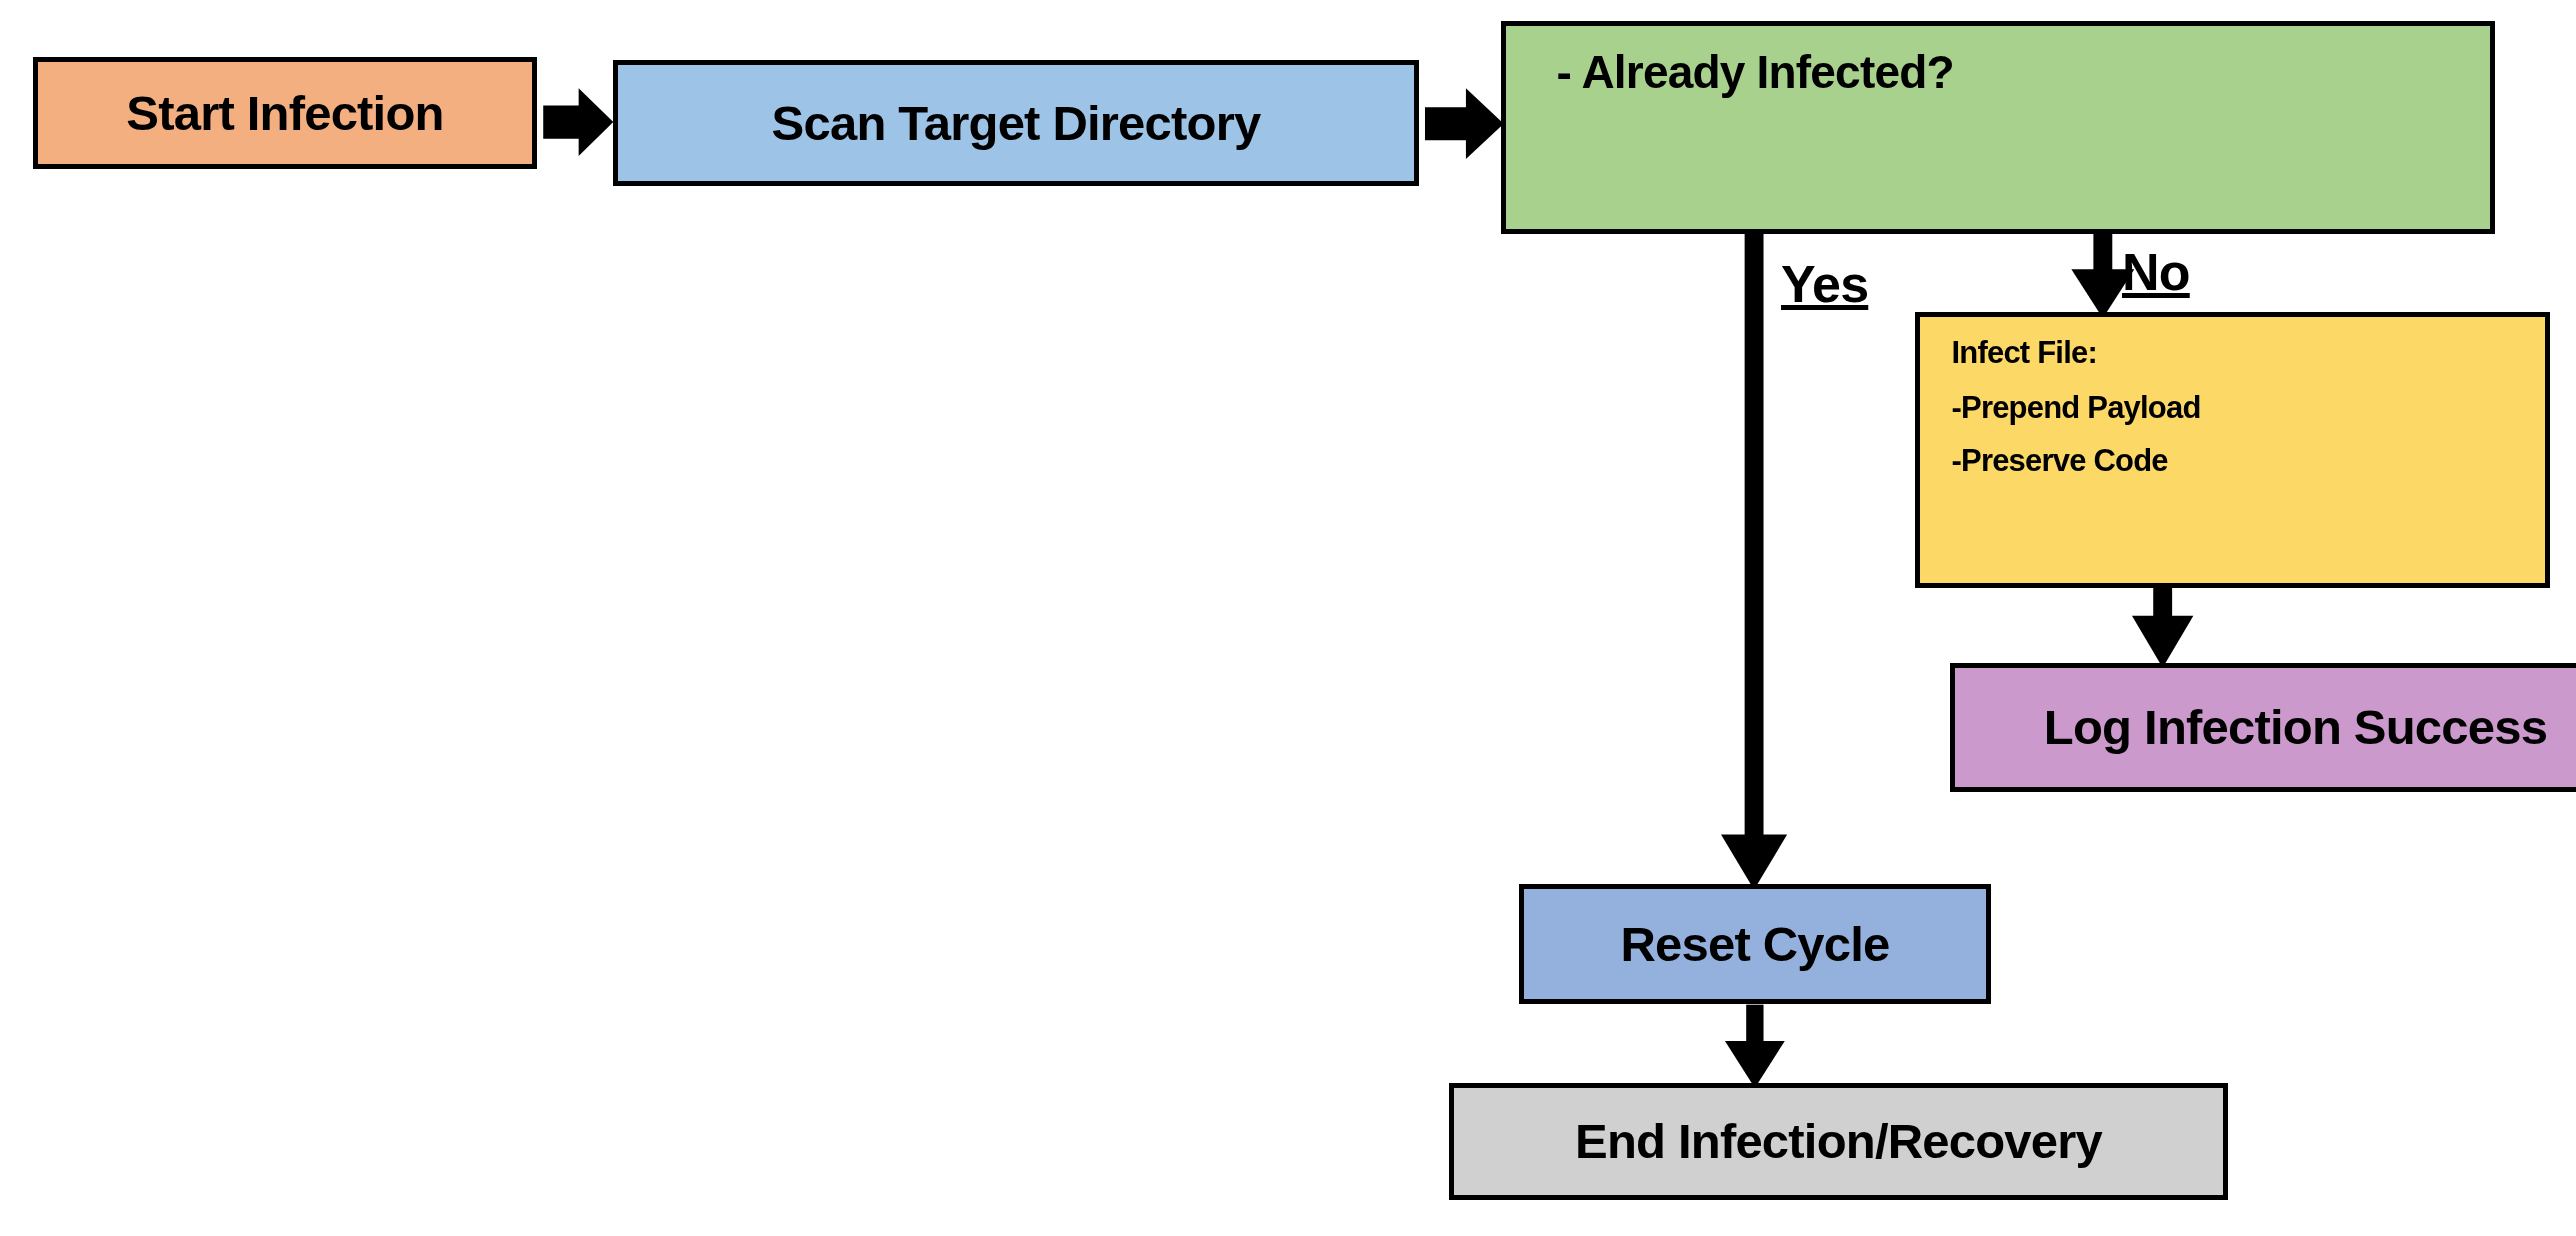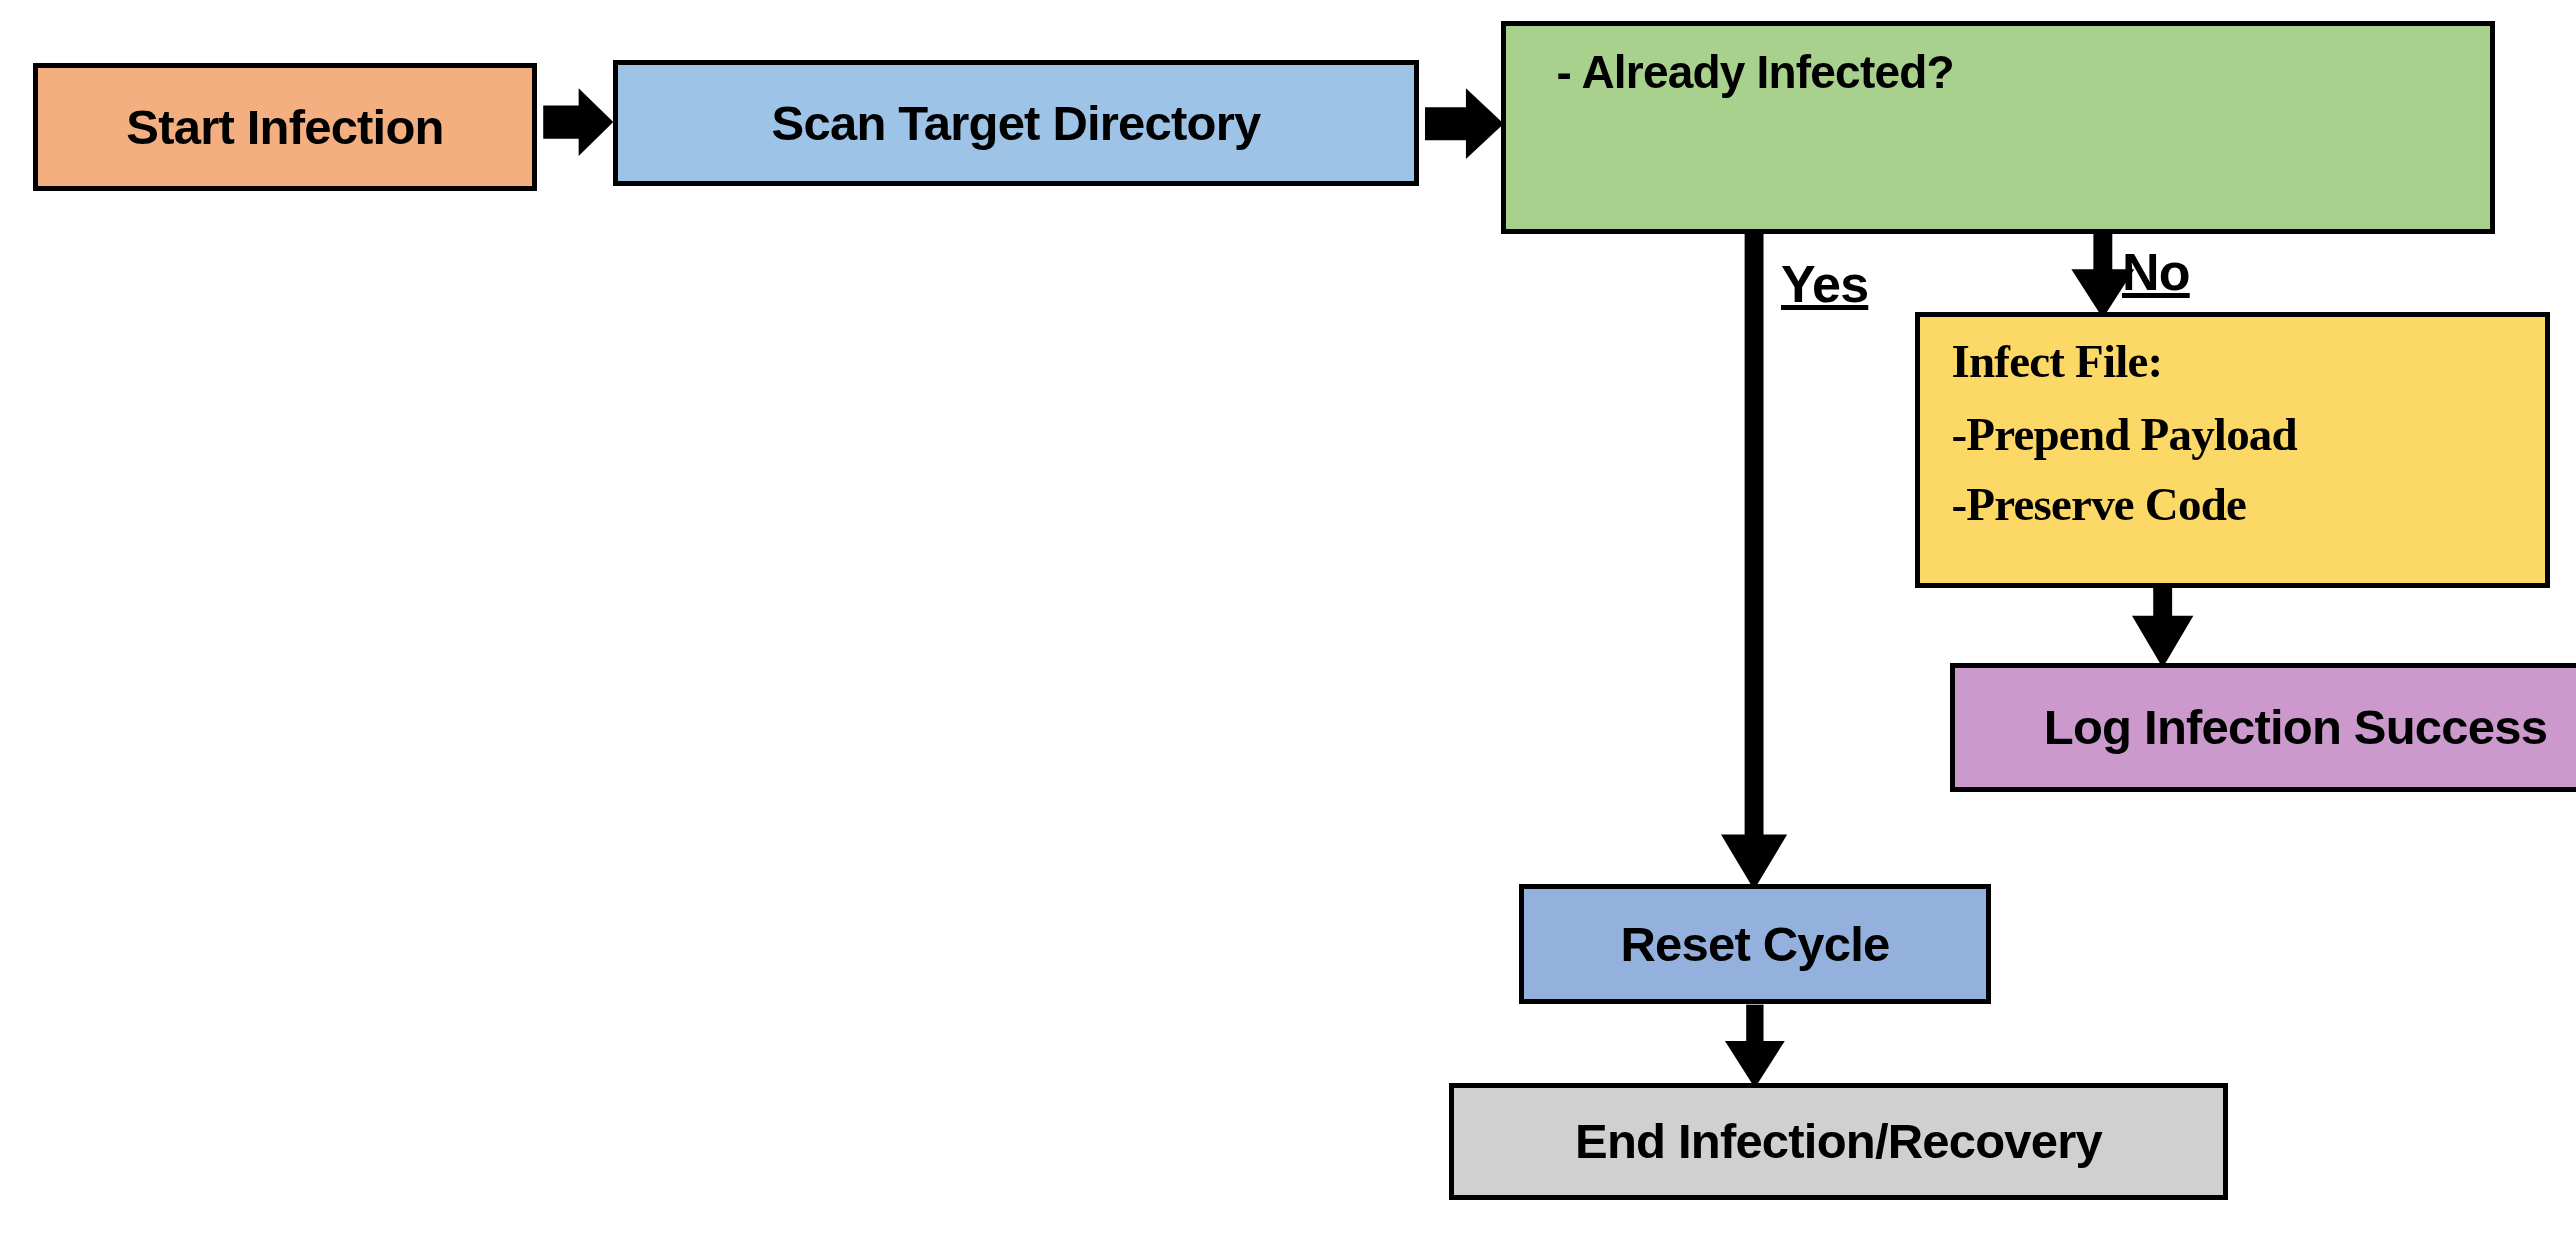--- a/index.html
+++ b/index.html
@@ -40,21 +40,21 @@
   .node-line {
     font-family: "Liberation Sans", sans-serif;
     font-weight: bold;
     color: #000000;
     white-space: pre;
     letter-spacing: -0.8px;
     line-height: 1.08;
   }
   
   #node-start {
-    left: 33px; top: 63px; width: 504px; height: 128px;
+    left: 33px; top: 57px; width: 504px; height: 112px;
     background: #F4AF81;
   }
   #node-start .node-line { font-size: 49px; }
   
   #node-scan {
     left: 613px; top: 60px; width: 806px; height: 126px;
     background: #9DC3E6;
   }
   #node-scan .node-line { font-size: 49px; }
   
@@ -66,21 +66,21 @@
   }
   #node-check .node-line.title { font-size: 49px; }
   #node-check .node-line.sub { font-size: 46px; padding-left: 23.6px; }
   
   #node-infect {
     left: 1915px; top: 312px; width: 635px; height: 276px;
     background: #FCD966;
     justify-content: flex-start;
     padding: 19px 0 0 31.5px;
   }
-  #node-infect .node-line { font-size: 47px; font-family: Liberation Serif, serif; }
+  #node-infect .node-line { font-size: 31px; }
   #node-infect .node-line.l2 { margin-top: 22px; }
   #node-infect .node-line.l3 { margin-top: 19px; }
   
   #node-log {
     left: 1950px; top: 663px; width: 691px; height: 129px;
     background: #CC99CC;
   }
   #node-log .node-line { font-size: 49px; }
   
   #node-reset {

